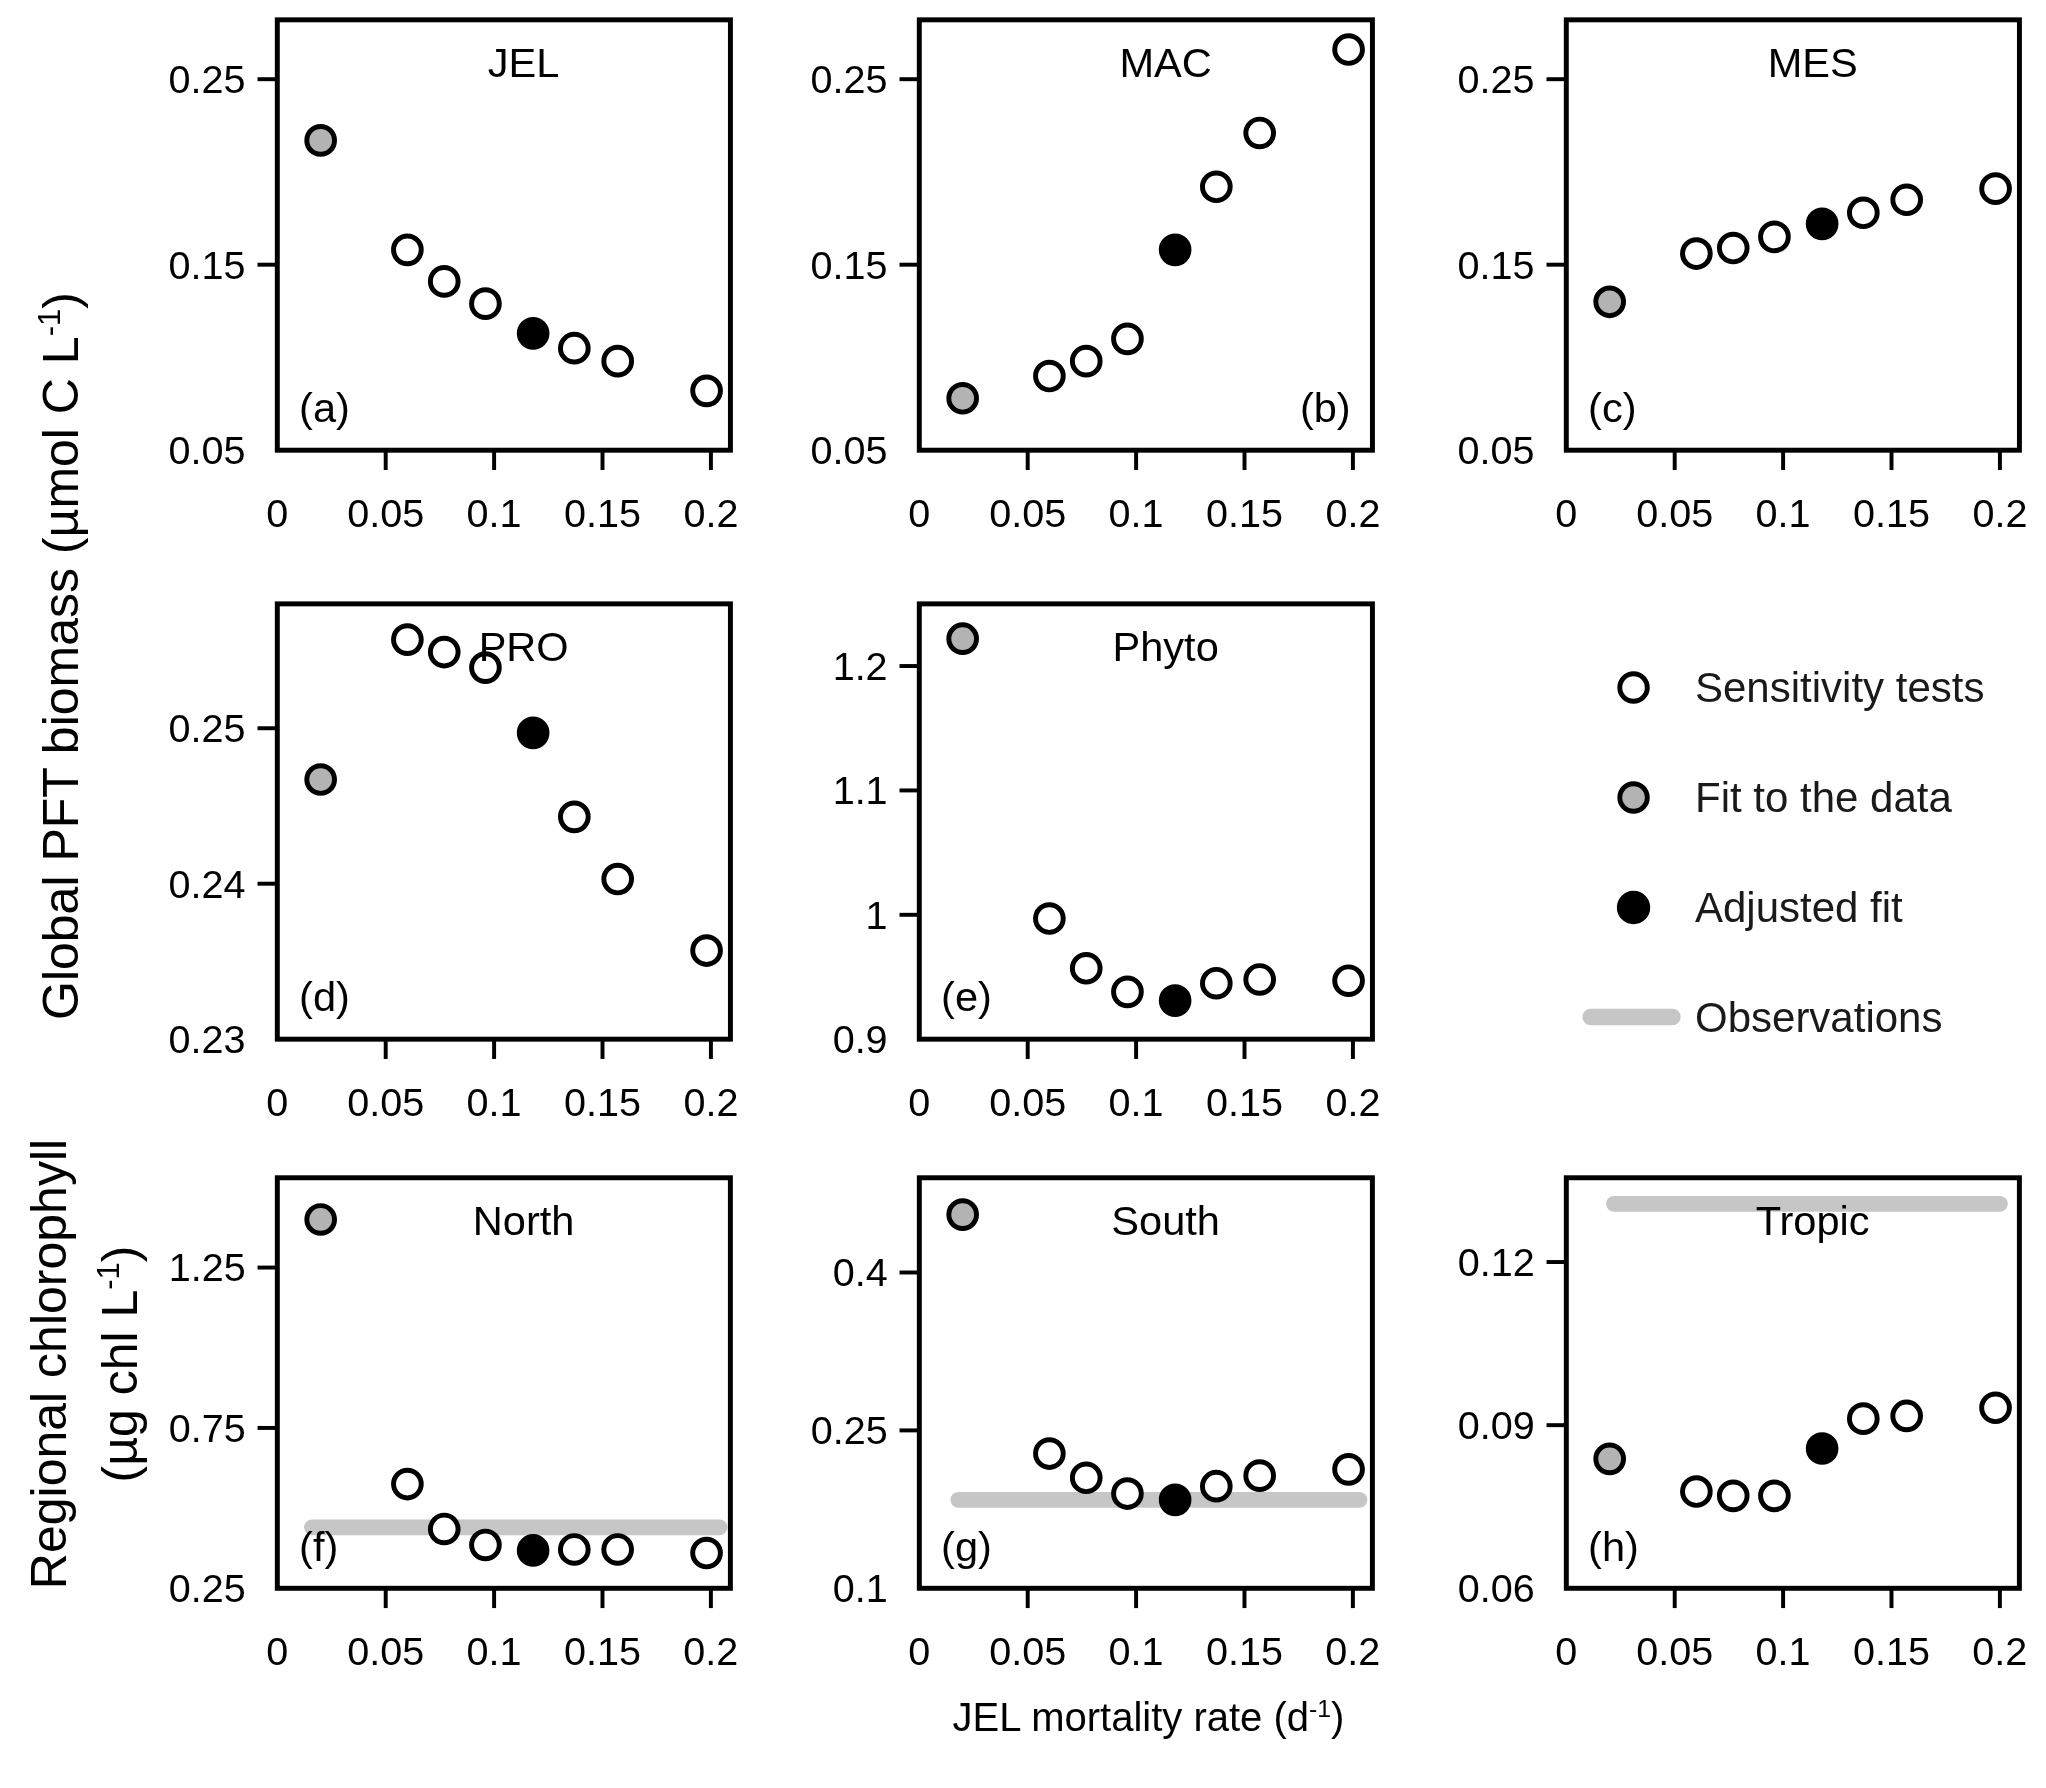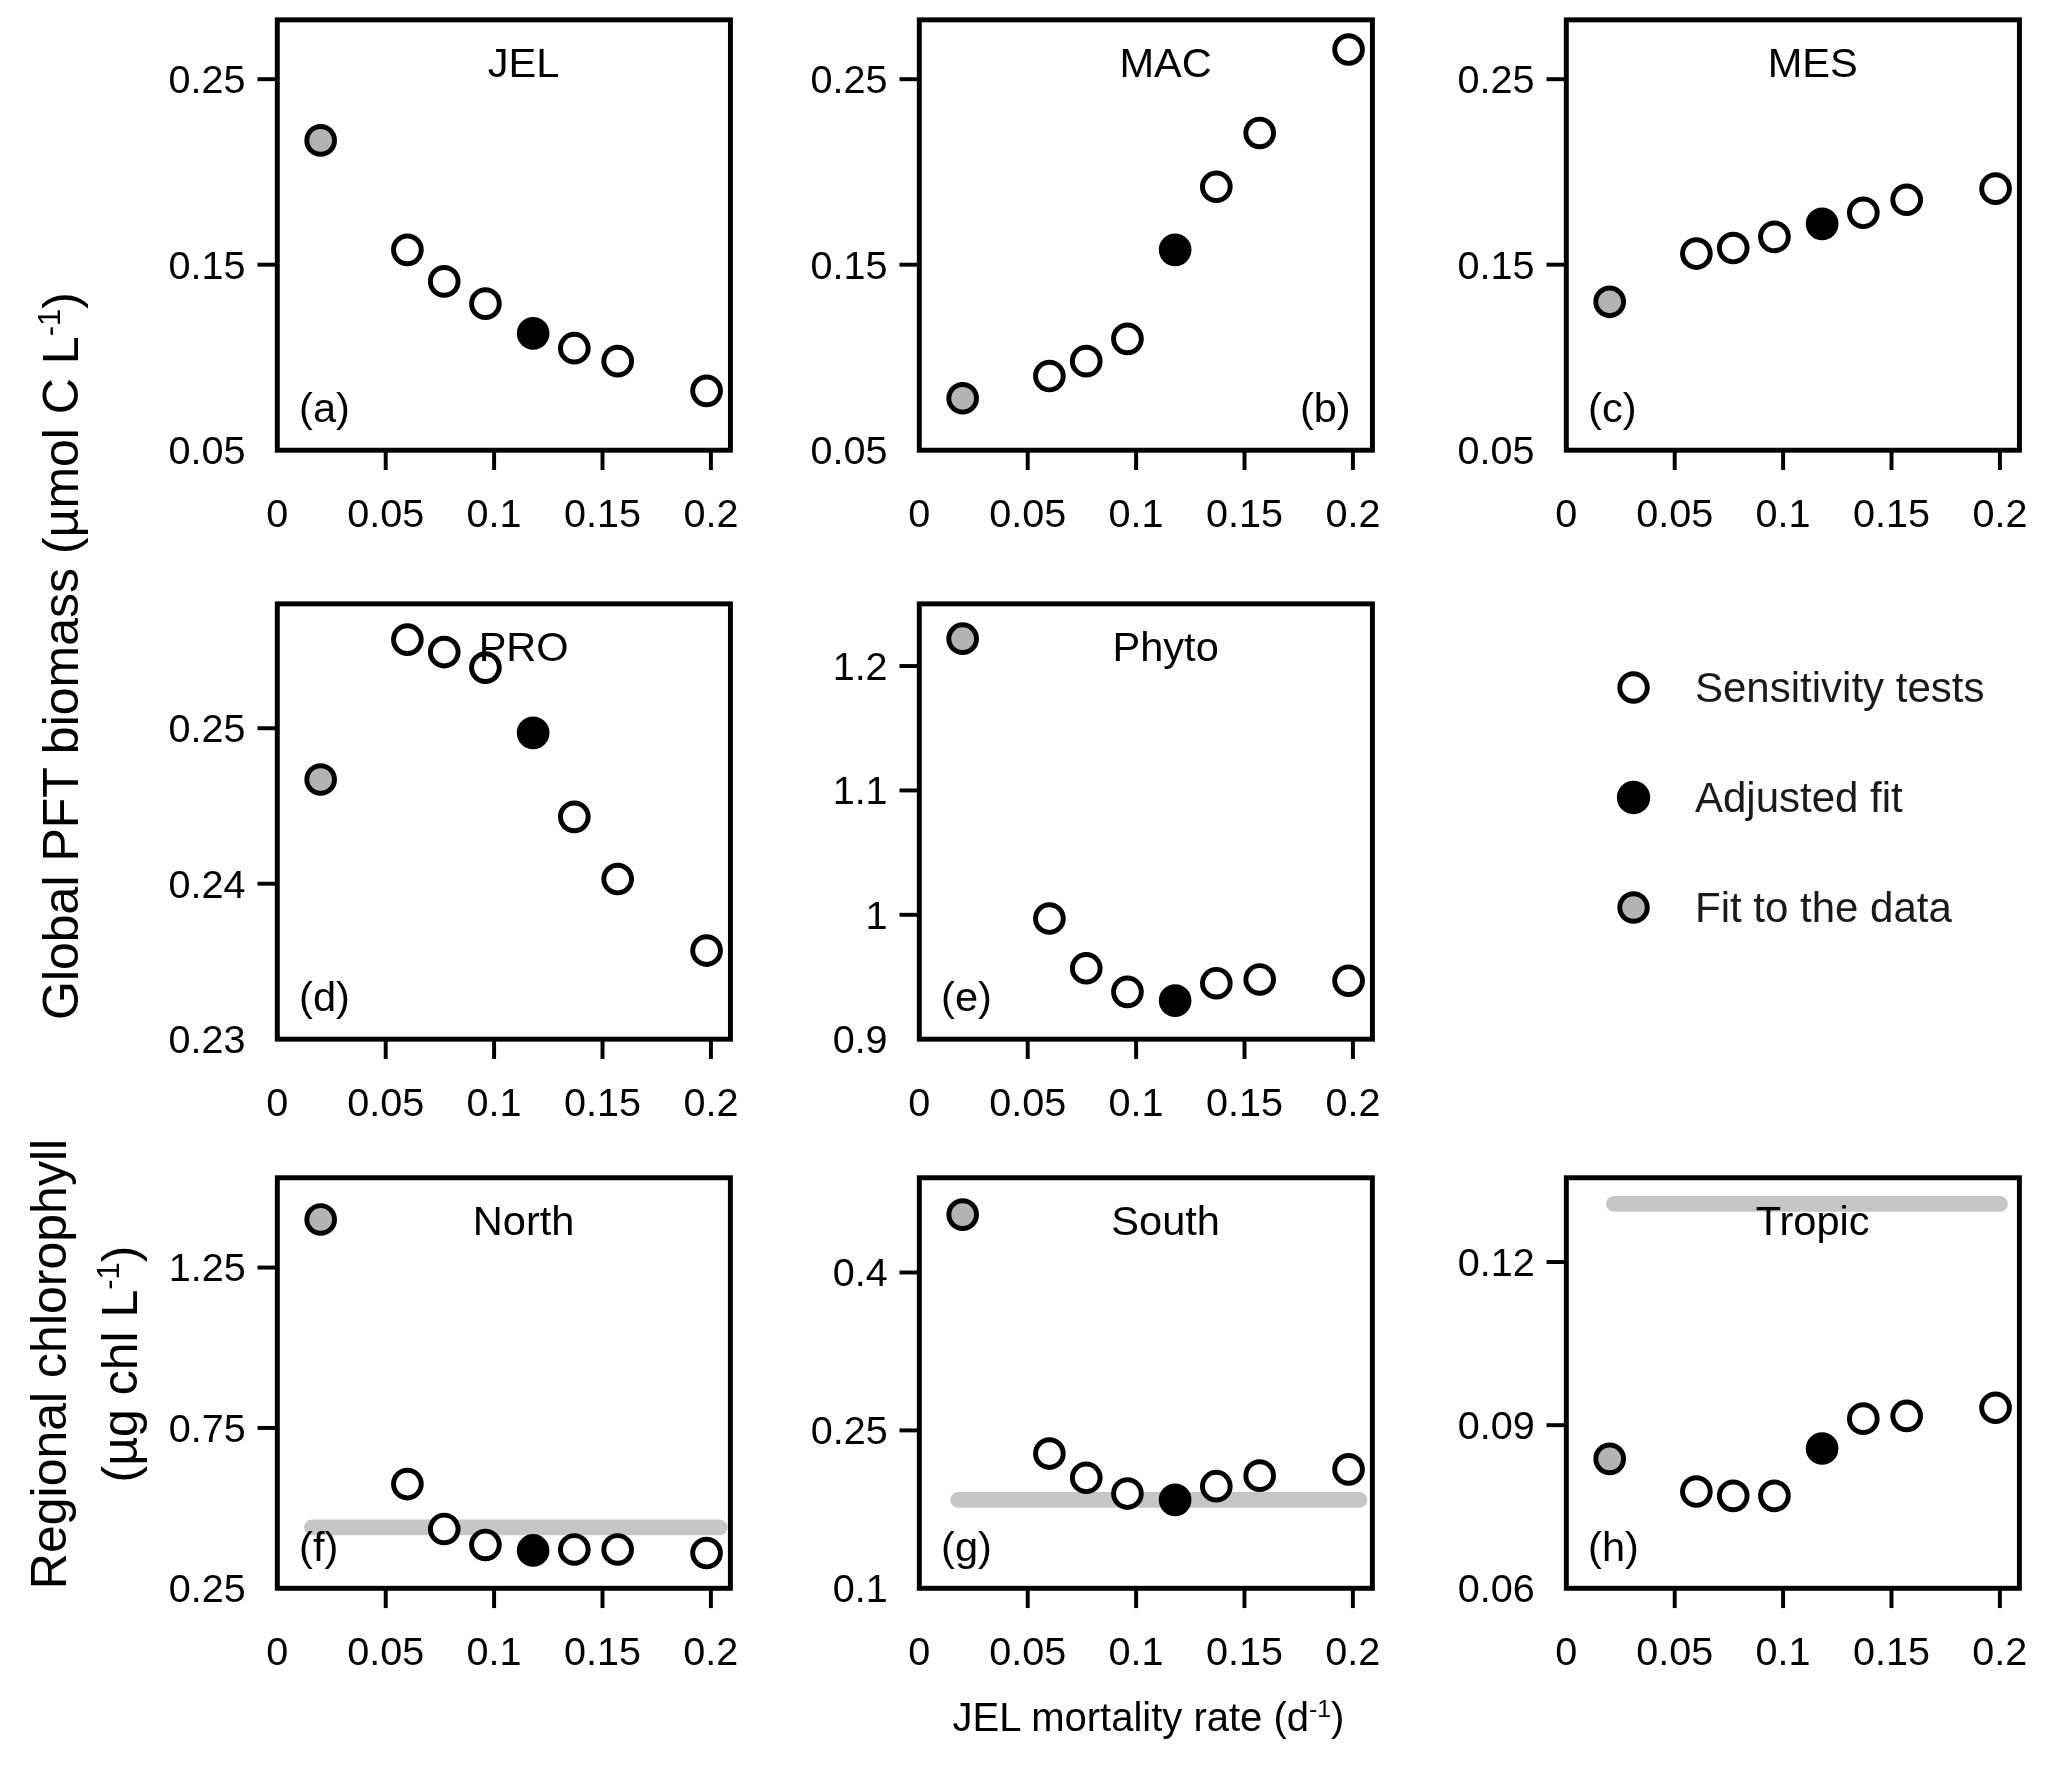--- a/index.html
+++ b/index.html
@@ -270,26 +270,32 @@
 
   <div class="legend">
     <div class="legend-item">
       <svg class="legend-marker" viewBox="0 0 120 56">
         <circle cx="58" cy="28" r="14" fill="#ffffff" stroke="#000000" stroke-width="5"></circle>
       </svg>
       <span class="legend-label">Sensitivity tests</span>
     </div>
     <div class="legend-item">
       <svg class="legend-marker" viewBox="0 0 120 56">
-        <circle cx="58" cy="28" r="15" fill="#000000" stroke="#000000" stroke-width="4"></circle>
-      </svg>
-      <span class="legend-label">Adjusted fit</span>
+        <circle cx="58" cy="28" r="14" fill="#b3b3b3" stroke="#000000" stroke-width="5"></circle>
+      </svg>
+      <span class="legend-label">Fit to the data</span>
     </div>
     <div class="legend-item">
       <svg class="legend-marker" viewBox="0 0 120 56">
-        <circle cx="58" cy="28" r="14" fill="#b3b3b3" stroke="#000000" stroke-width="5"></circle>
-      </svg>
-      <span class="legend-label">Fit to the data</span>
+        <circle cx="58" cy="28" r="15" fill="#000000" stroke="#000000" stroke-width="4"></circle>
+      </svg>
+      <span class="legend-label">Adjusted fit</span>
+    </div>
+    <div class="legend-item">
+      <svg class="legend-marker" viewBox="0 0 120 56">
+        <rect x="6" y="19" width="100" height="17" rx="8.5" fill="#c6c6c6"></rect>
+      </svg>
+      <span class="legend-label">Observations</span>
     </div>
   </div>
 
 </div>
 
 
 </body></html>

